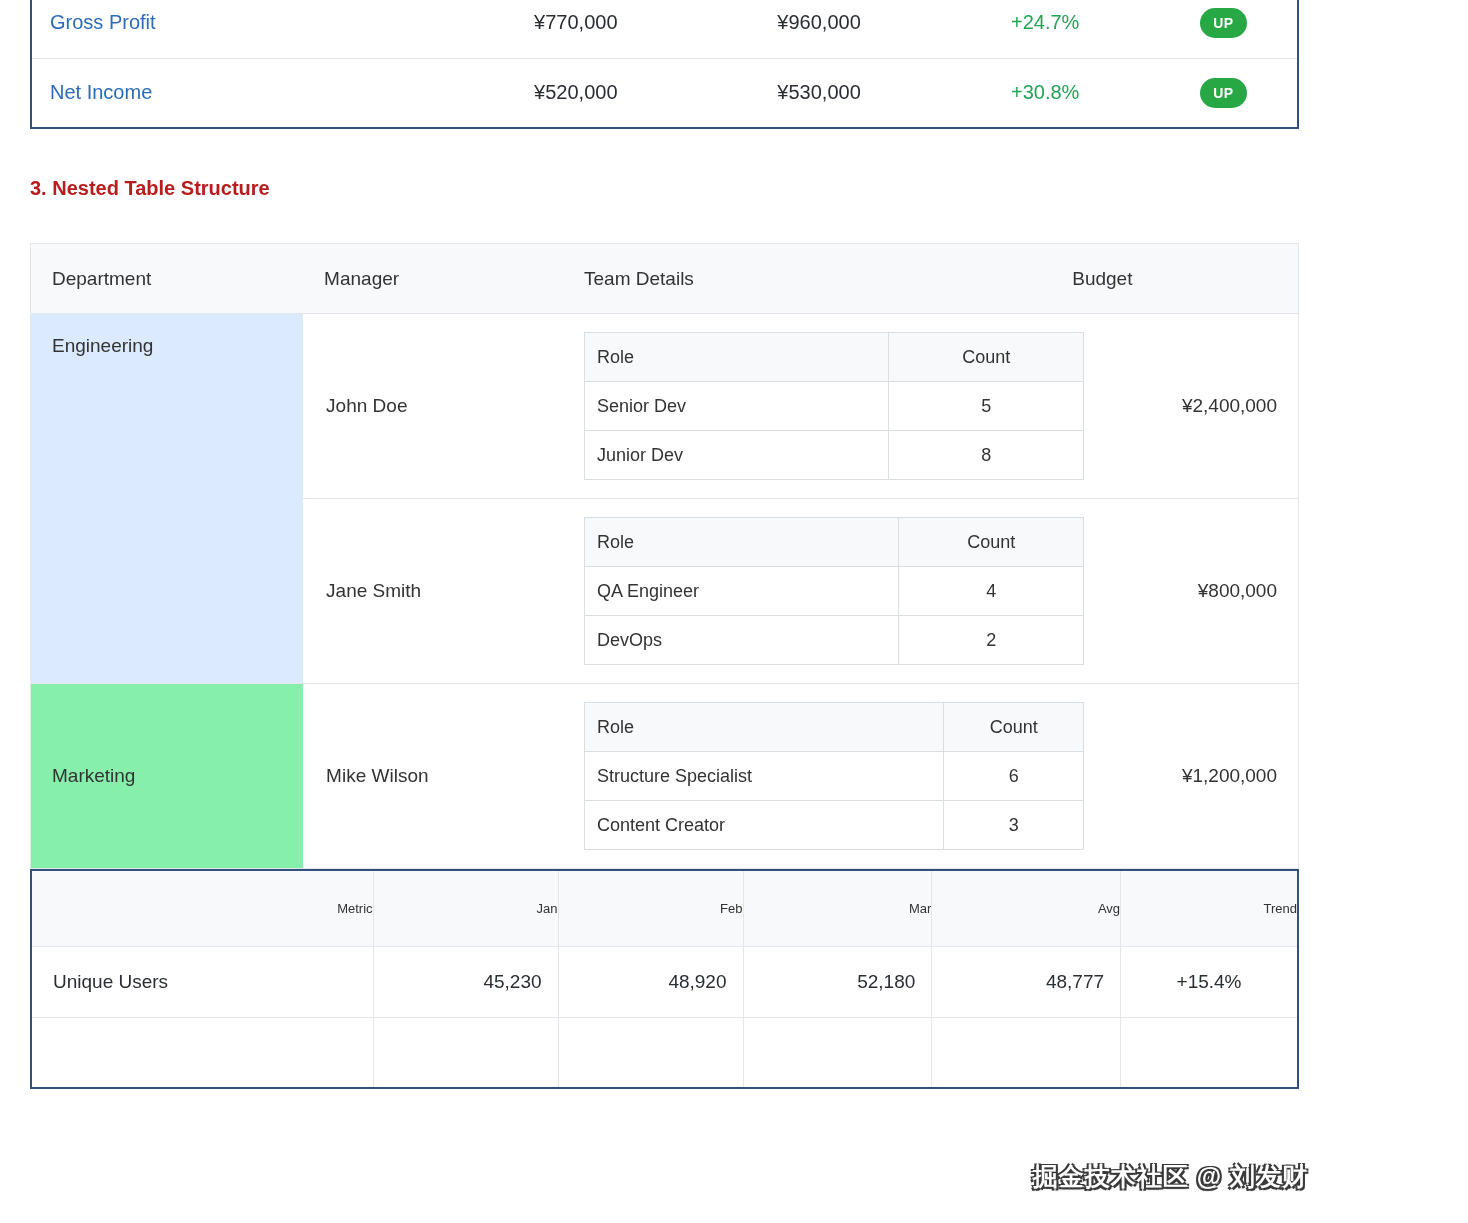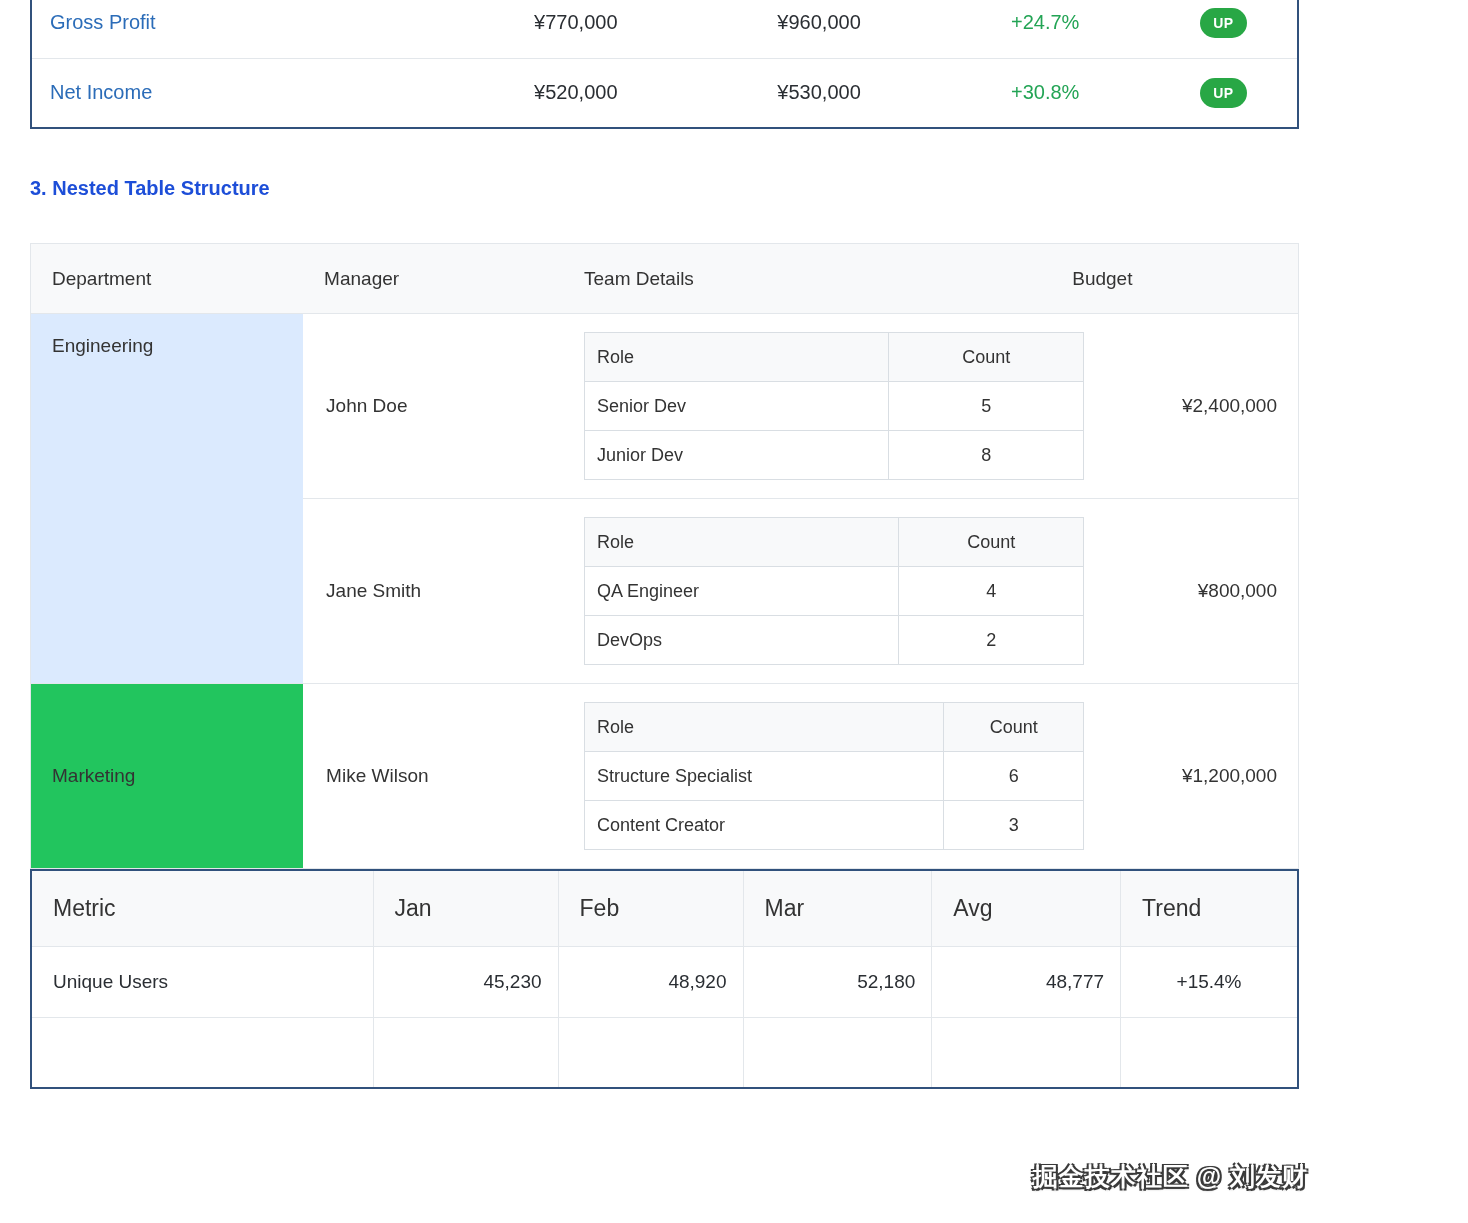--- a/index.html
+++ b/index.html
@@ -19,48 +19,48 @@
   .fin-label { color:#2b6cb8; padding-left:18px; }
   .fin-val { text-align:center; color:#2a2e33; }
   .fin-pct { text-align:center; color:#23a455; }
   .fin-badge-cell { text-align:center; }
   .badge {
     display:inline-block; background:#28a745; color:#fff;
     font-size:14px; font-weight:bold; line-height:1;
     padding:8px 13px; border-radius:15px; letter-spacing:.5px;
   }
 
-  .section-heading { font-size:20px; font-weight:600; color:#1d4ed8; }
+  .section-heading { font-size:20px; font-weight:600; color:#b91c1c; }
   .heading-3 { margin:48px 0 43px 0; }
   .heading-4 { margin:46px 0 45px 0; }
 
   
   .org-table { border:1px solid #e3e7eb; }
   .org-table > thead > tr > th {
     background:#f8f9fa; height:70px; font-weight:400; font-size:19px;
     text-align:left; padding-left:21px; border-bottom:1px solid #e3e7eb;
   }
   .org-table > tbody > tr > td { font-size:19px; border-top:1px solid #e3e7eb; }
   .dept-cell { padding:21px; }
   .dept-eng { background:#dbeafe; vertical-align:top; }
-  .dept-mkt { background:#22c55e; vertical-align:middle; }
+  .dept-mkt { background:#86efac; vertical-align:middle; }
   .manager-cell { padding-left:23px; vertical-align:middle; }
   .team-cell { padding:18px 21px; }
   .budget-cell { text-align:right; padding-right:21px; vertical-align:middle; }
 
   .inner { width:500px; border:1px solid #ccd3da; }
   .inner th { background:#f8f9fa; font-weight:400; text-align:left; }
   .inner th, .inner td { height:49px; padding:0 12px; font-size:18px; border:1px solid #d9dee3; }
   .inner .count { text-align:center; }
 
   
   .analysis-table { border:2px solid #31517c; }
   .analysis-table th {
-    background:#f8f9fa; height:76px; font-weight:400; font-size:23px;
-    text-align:left; padding-left:21px;
+    background:#f8f9fa; height:76px; font-weight:400; font-size:13px;
+    text-align:right; padding-left:21px;
   }
   .analysis-table th, .analysis-table td { border:1px solid #e3e7eb; }
   .analysis-table td { height:71px; font-size:19px; color:#2a2e33; }
   .metric-cell { padding-left:21px; color:#333; }
   .num-cell { text-align:right; padding-right:16px; }
   .trend-cell { text-align:center; }
 
   .watermark {
     position:absolute; top:1160px; right:22px;
     font-size:25px; font-weight:bold; color:#fff; letter-spacing:1px;

